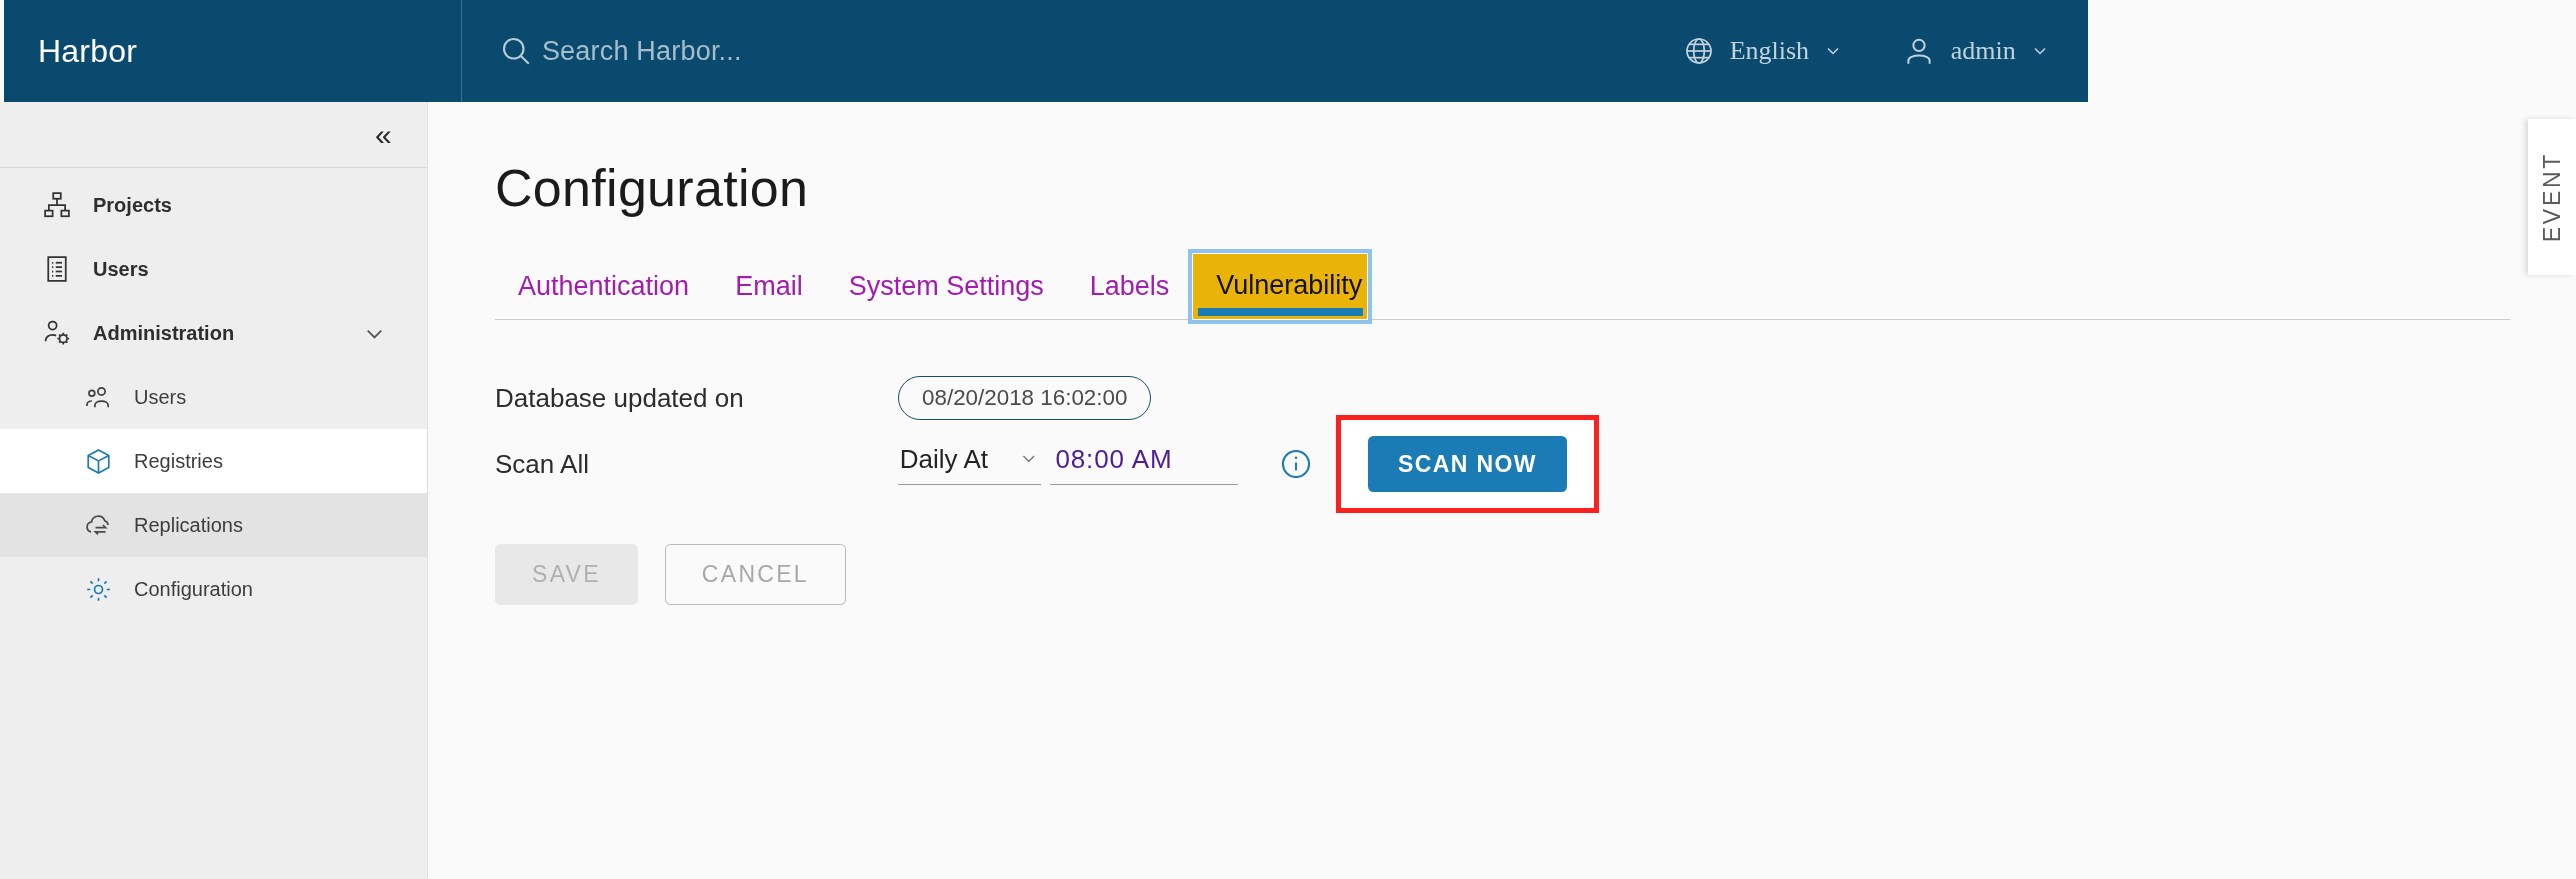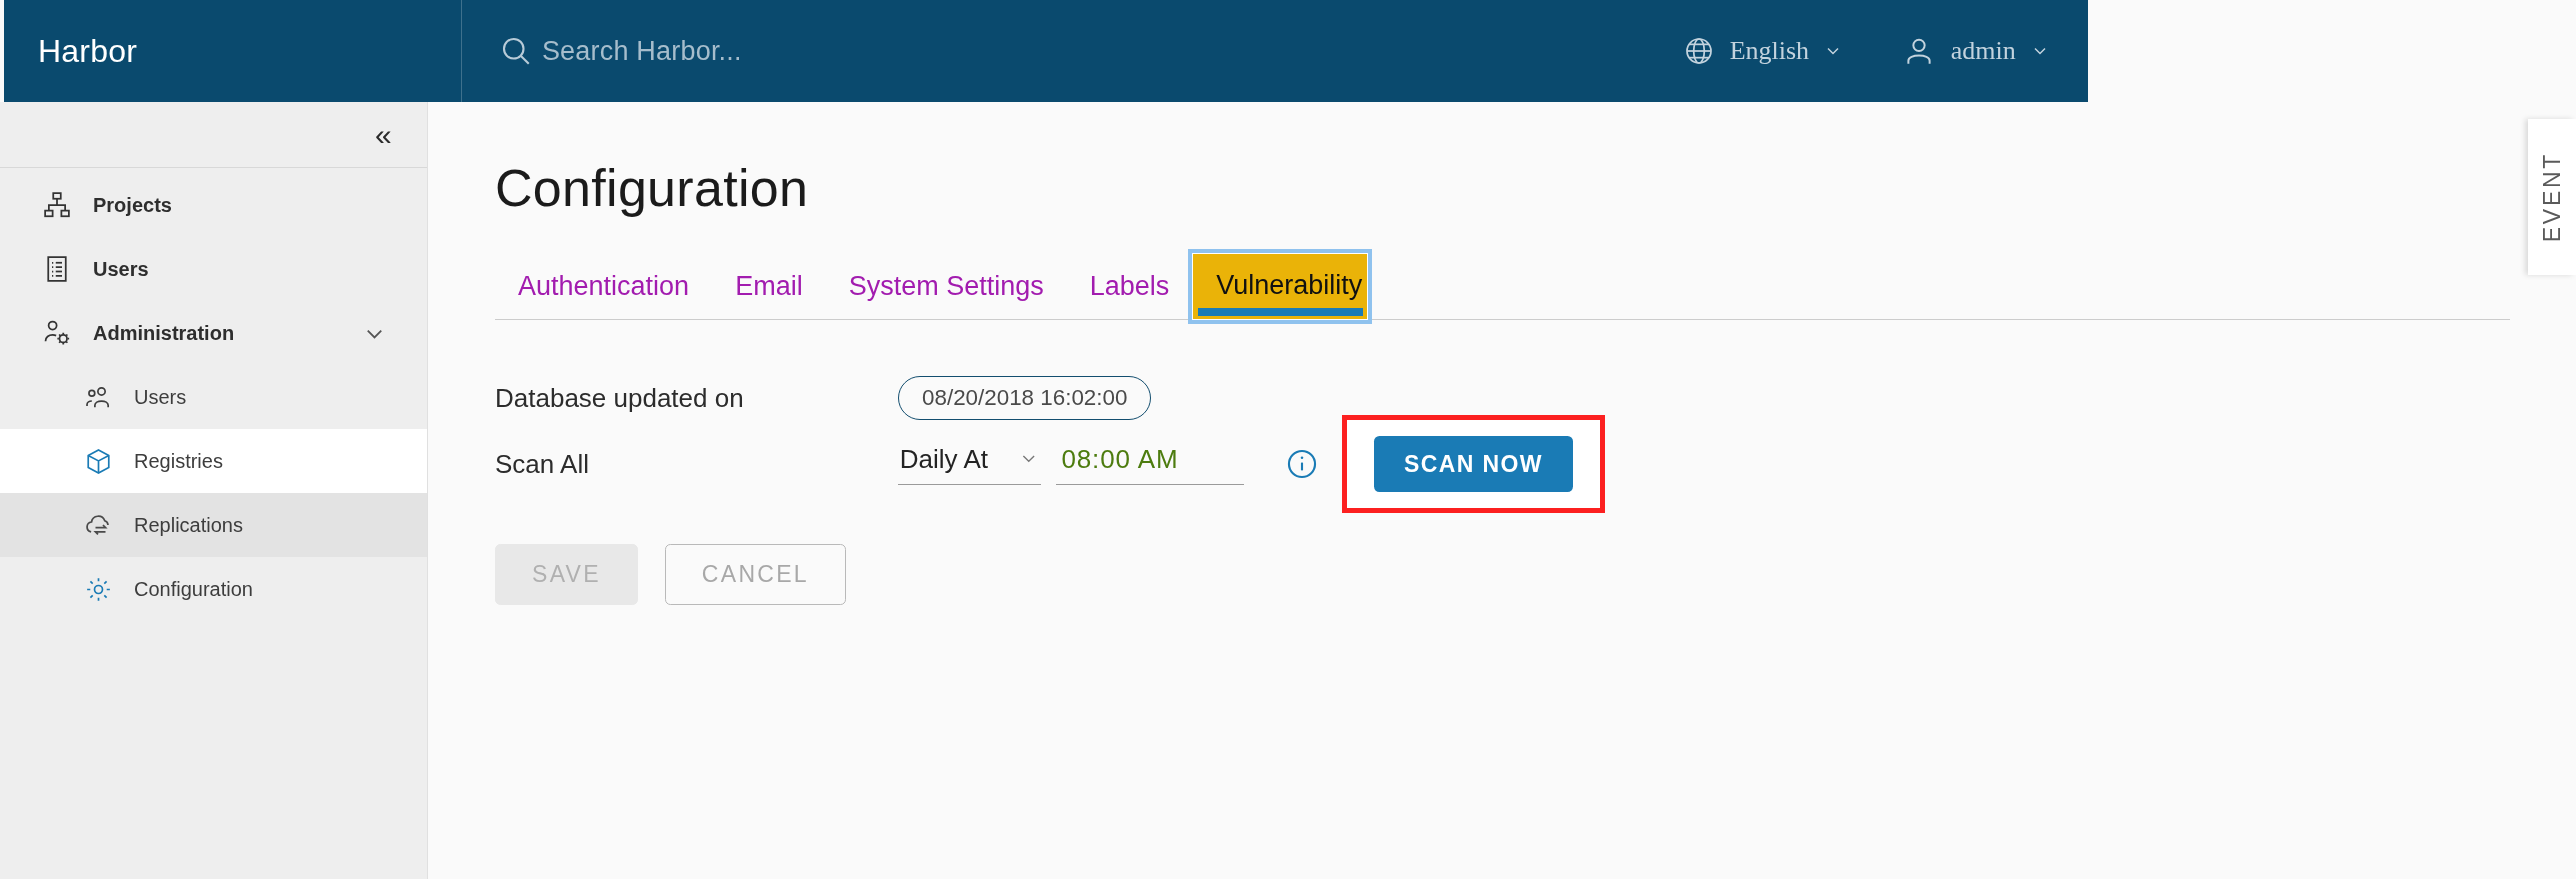--- a/index.html
+++ b/index.html
@@ -214,28 +214,28 @@
     border-bottom: 1.8px solid #9a9a9a;
     display: flex;
     align-items: center;
     justify-content: space-between;
     padding: 0 1.8px 9px 1.8px;
     cursor: pointer;
   }
   .select-wrap .sel-text { font-size: 26px; color: #232323; white-space: nowrap; }
   .time-input {
     width: 188px;
-    margin-left: 15px;
+    margin-left: 9px;
     border: none;
     border-bottom: 1.8px solid #9a9a9a;
     background: transparent;
     outline: none;
     font-family: "Liberation Sans", sans-serif;
     font-size: 26px;
-    color: #4d7c0f;
+    color: #4c1d95;
     padding: 0 5.4px 9px 5.4px;
     letter-spacing: 0.9px;
   }
   .info-icon {
     margin-left: 41px;
     cursor: pointer;
     display: flex;
     align-items: center;
   }
   .scan-highlight {

